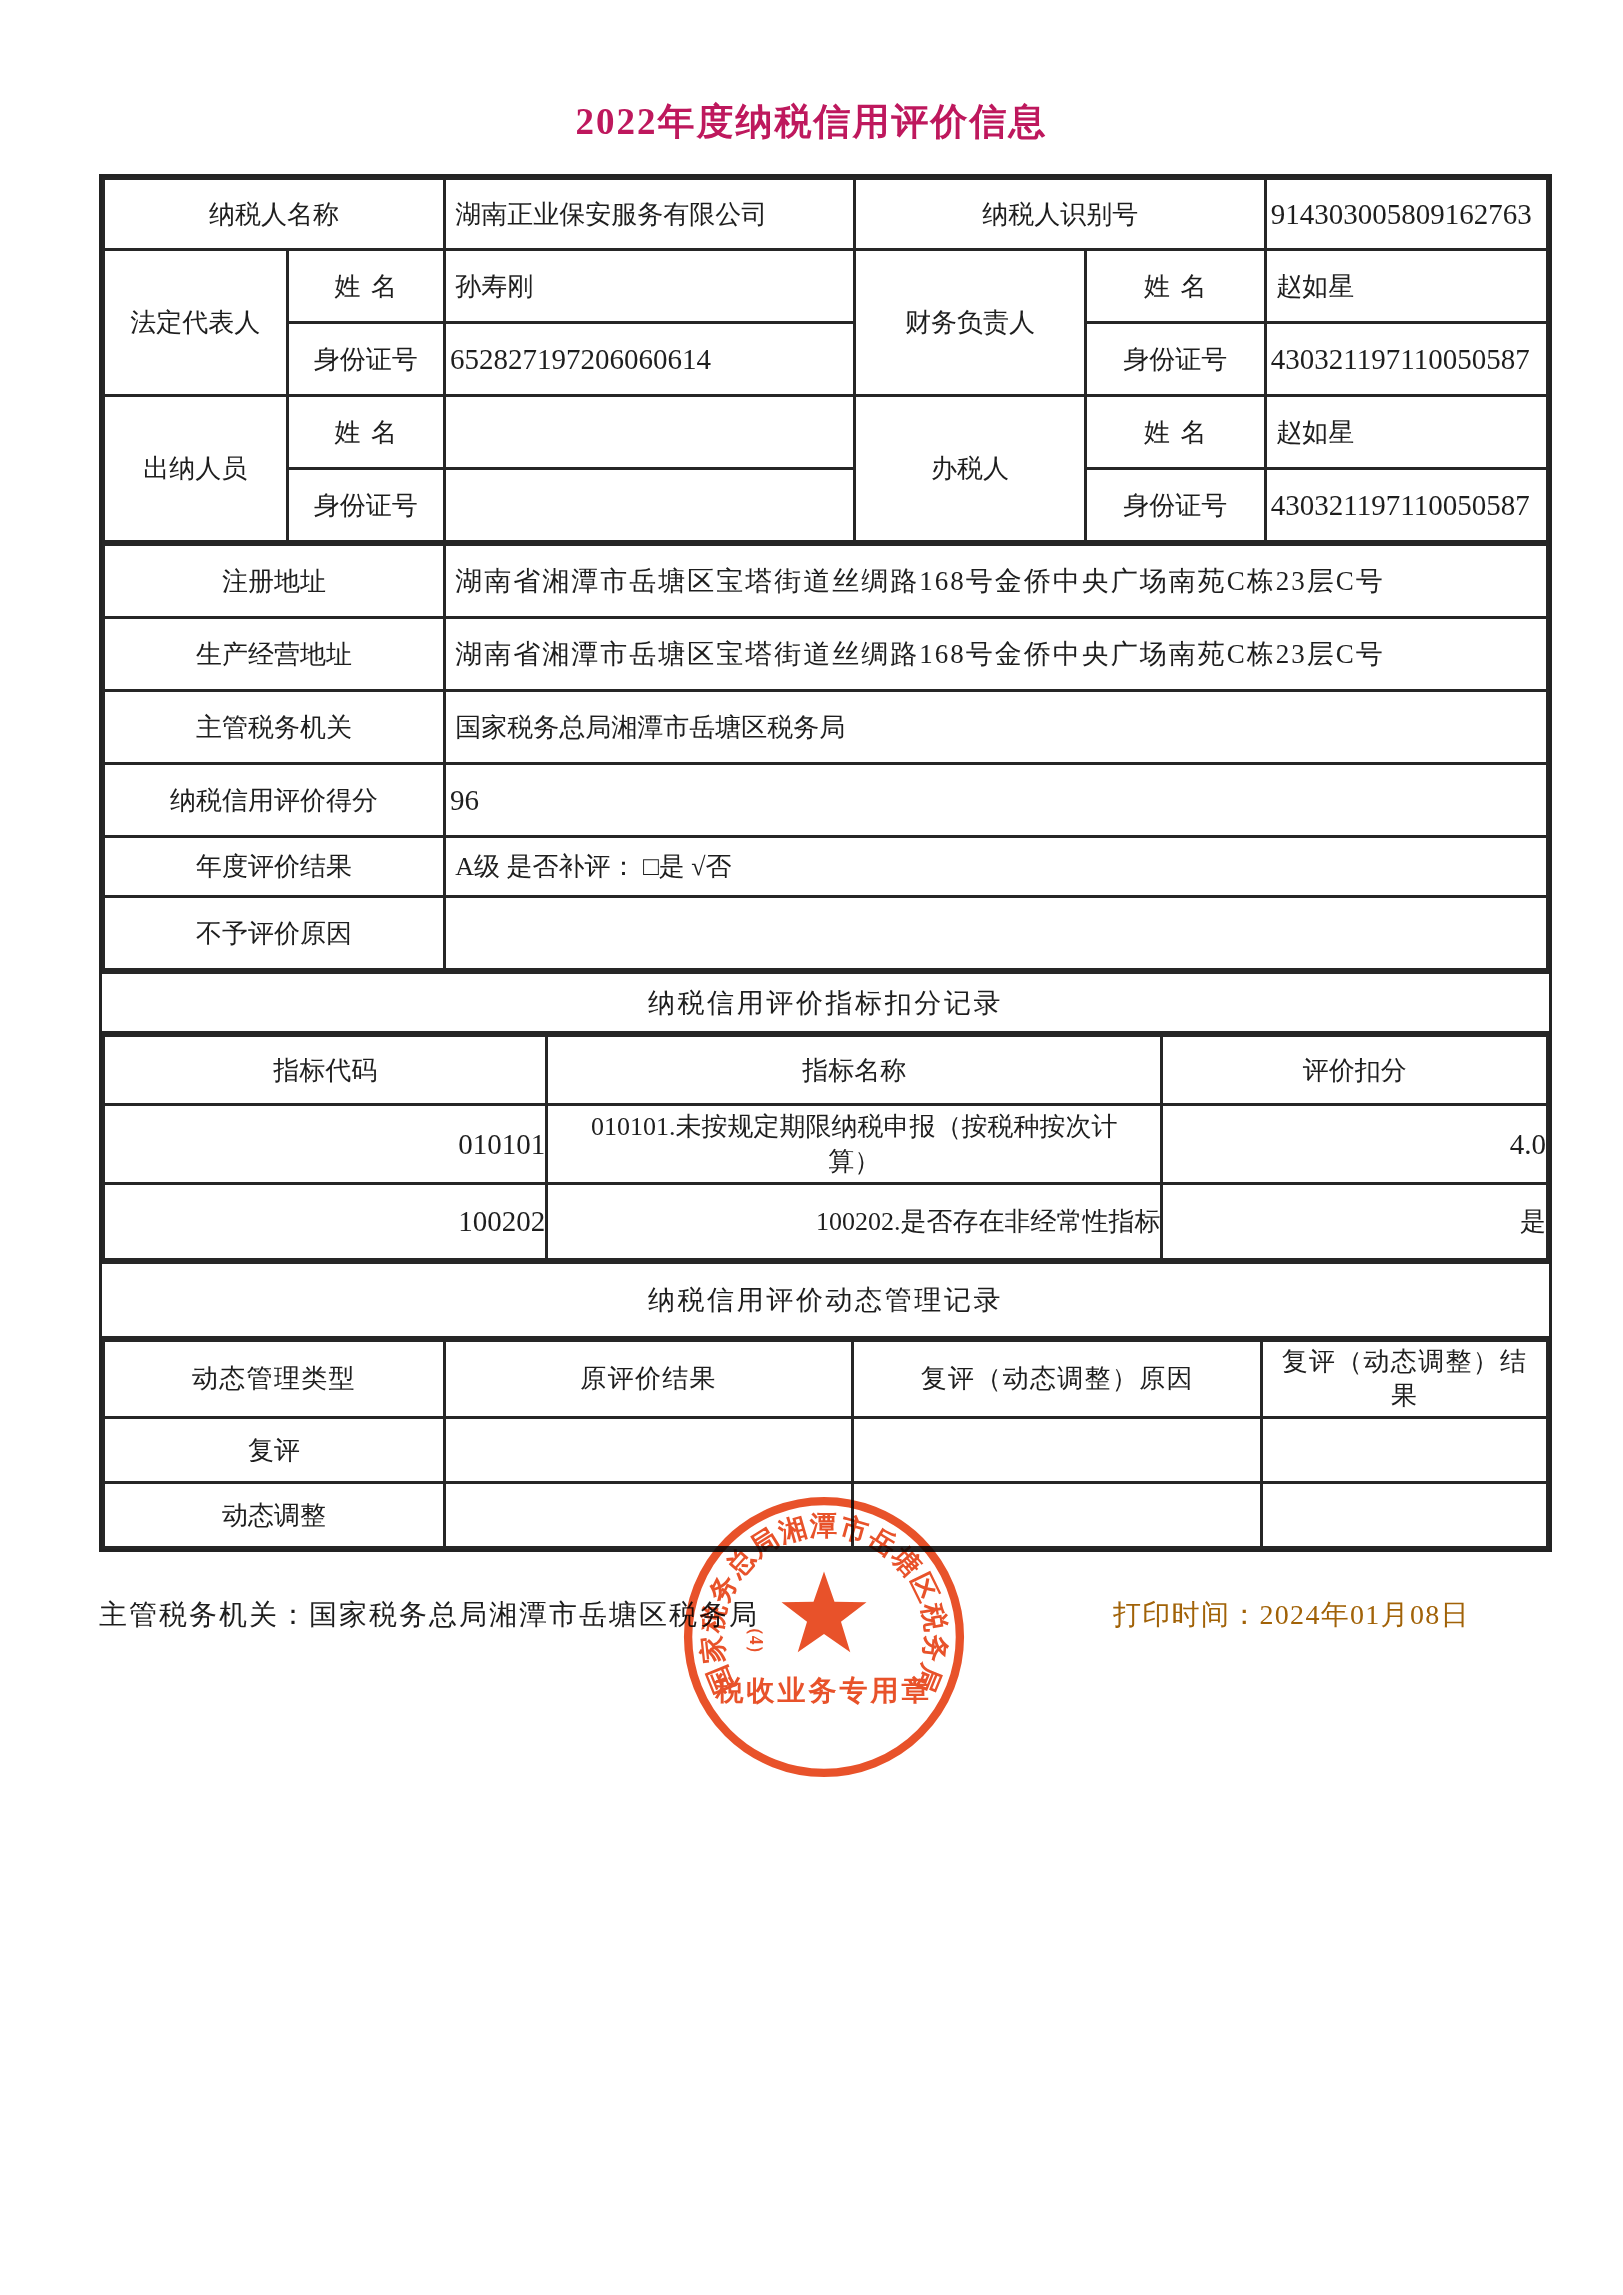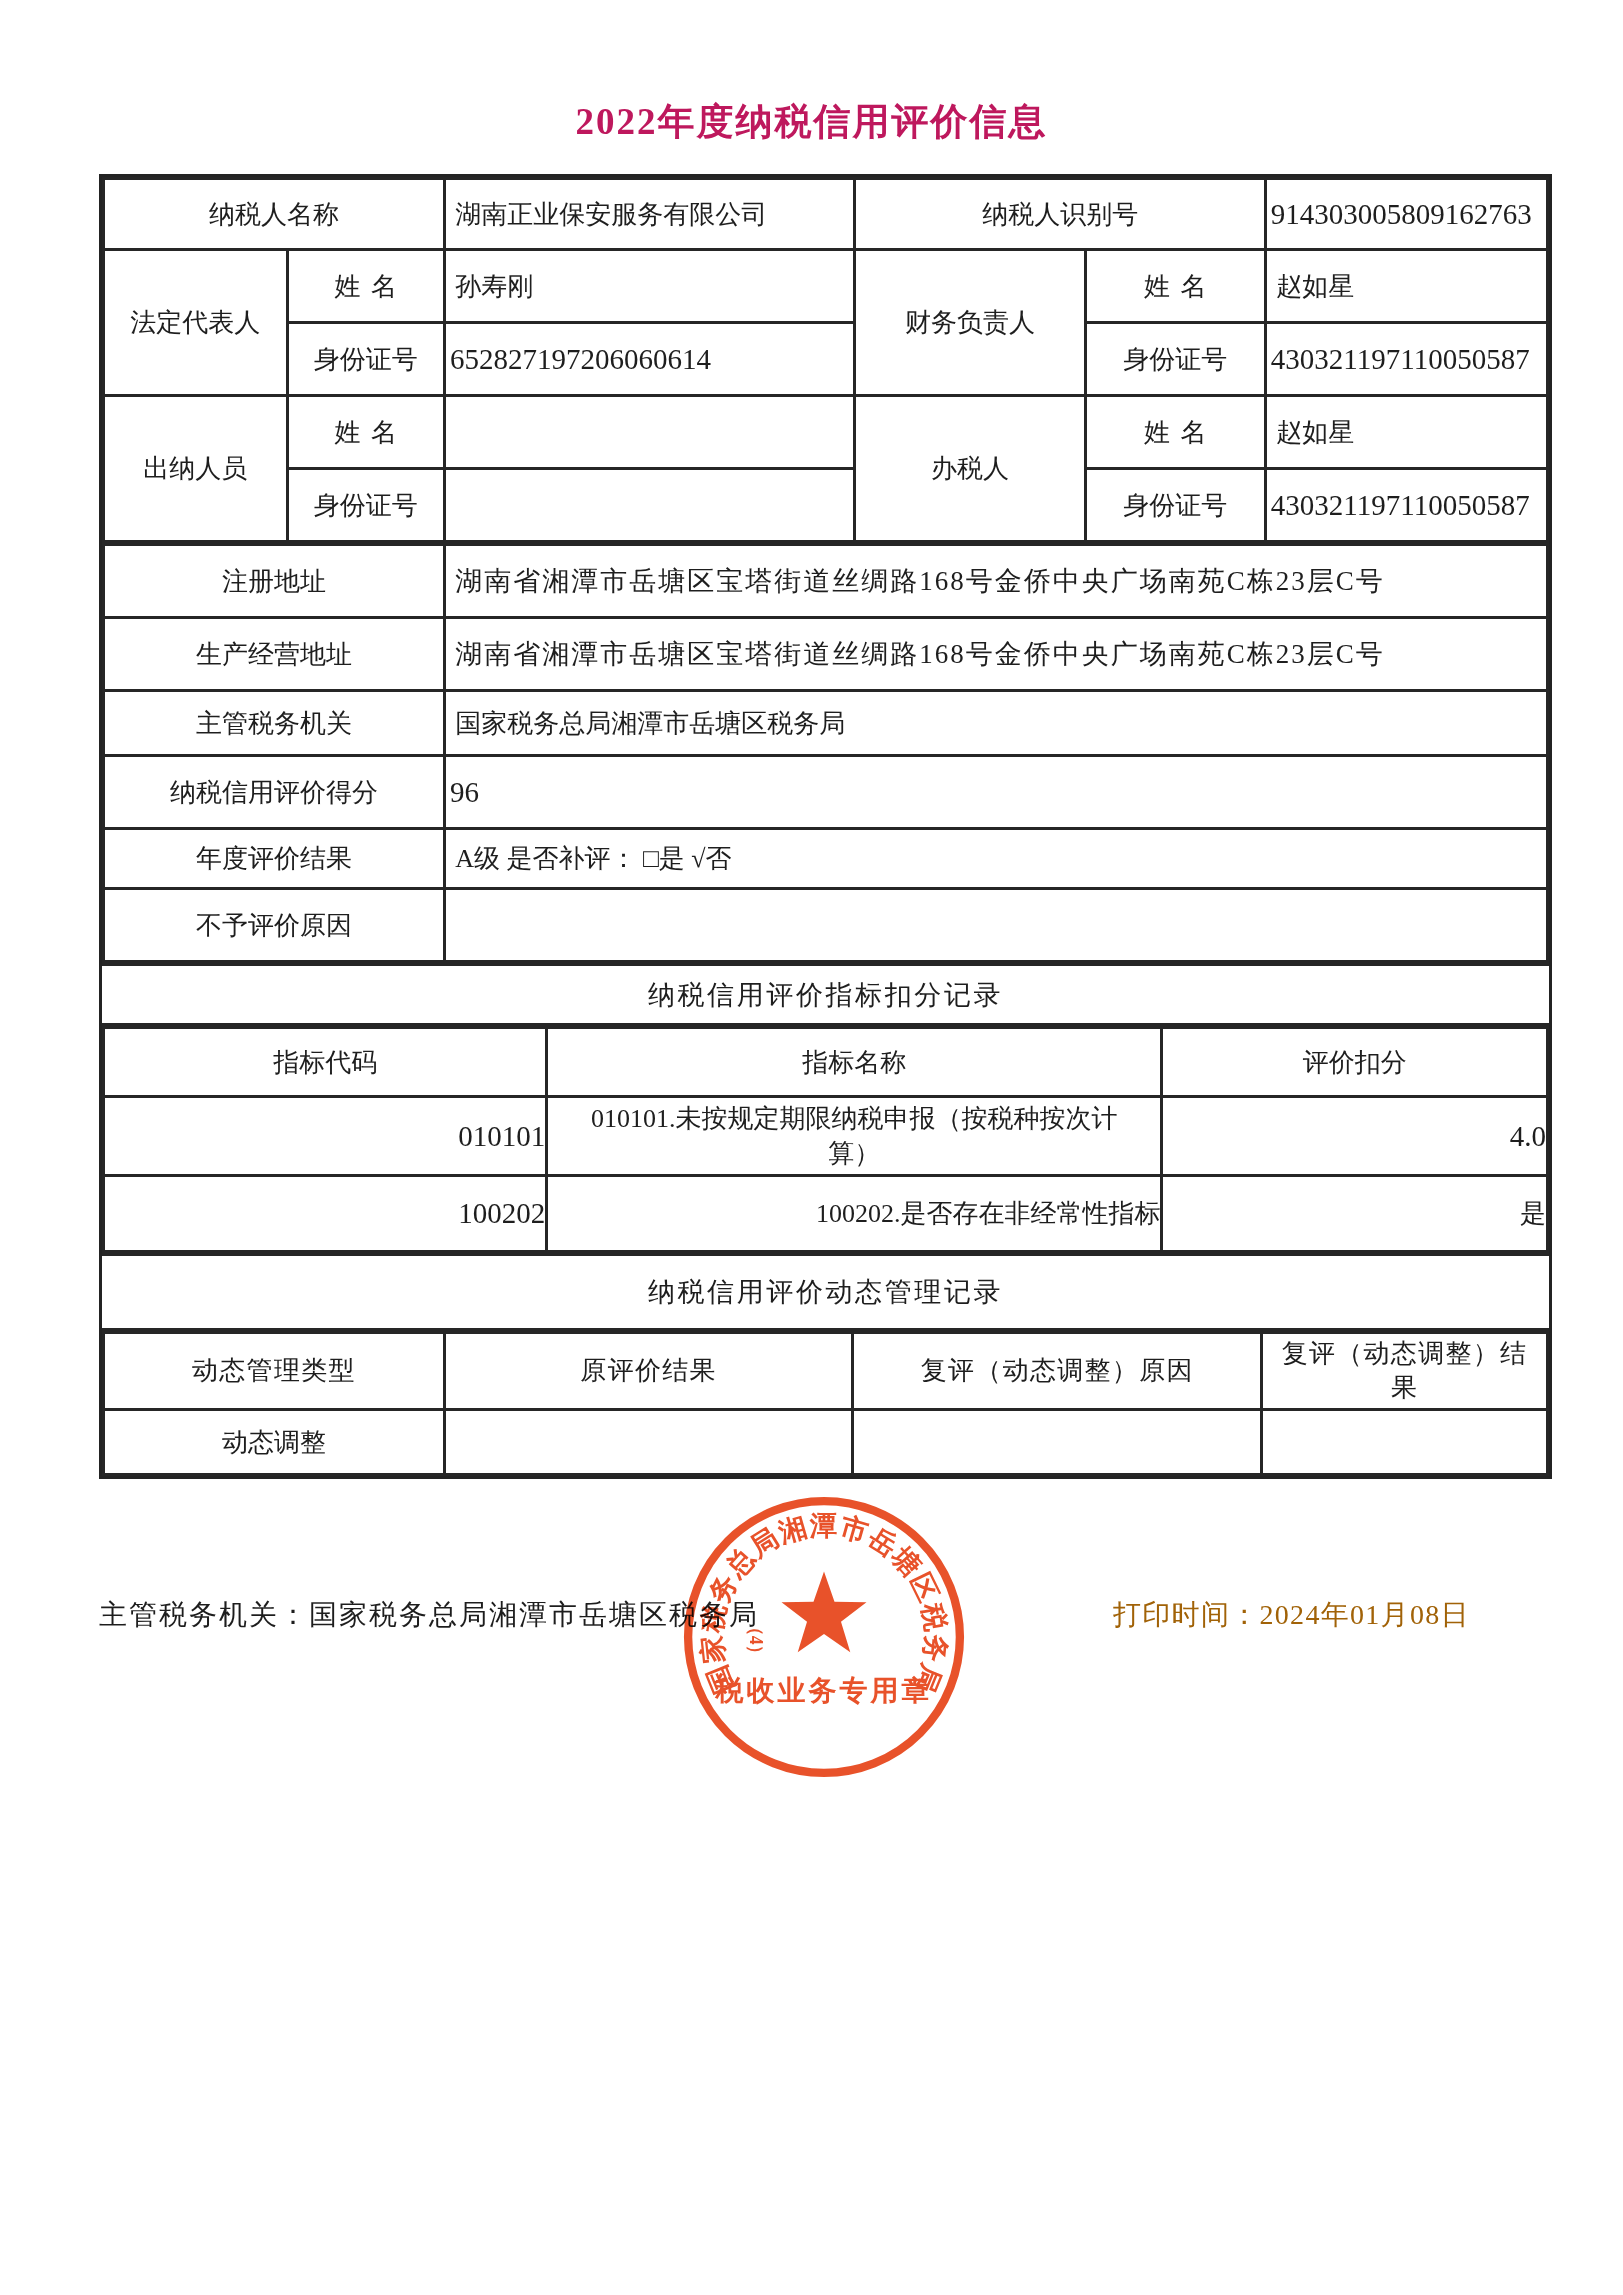--- a/index.html
+++ b/index.html
@@ -134,21 +134,21 @@
         </colgroup>
       <tbody>
           <tr style="height:73px">
         <td class="lbl">注册地址</td>
         <td class="val addr">湖南省湘潭市岳塘区宝塔街道丝绸路168号金侨中央广场南苑C栋23层C号</td>
       </tr>
       <tr style="height:73px">
         <td class="lbl">生产经营地址</td>
         <td class="val addr">湖南省湘潭市岳塘区宝塔街道丝绸路168号金侨中央广场南苑C栋23层C号</td>
       </tr>
-      <tr style="height:65px">
+      <tr style="height:73px">
         <td class="lbl">主管税务机关</td>
         <td class="val">国家税务总局湘潭市岳塘区税务局</td>
       </tr>
       <tr style="height:73px">
         <td class="lbl">纳税信用评价得分</td>
         <td class="val num">96</td>
       </tr>
       <tr style="height:60px">
         <td class="lbl">年度评价结果</td>
         <td class="val">A级  是否补评：  □是  √否</td>
@@ -193,20 +193,26 @@
           <col style="width:28.30%">
           <col style="width:28.30%">
           <col style="width:19.80%">
         </colgroup>
       <tbody>
           <tr style="height:77px">
         <td class="dyn-head">动态管理类型</td>
         <td class="dyn-head">原评价结果</td>
         <td class="dyn-head">复评（动态调整）原因</td>
         <td class="dyn-head">复评（动态调整）结果</td>
+      </tr>
+      <tr style="height:65px">
+        <td class="lbl">复评</td>
+        <td></td>
+        <td></td>
+        <td></td>
       </tr>
       <tr style="height:65px">
         <td class="lbl">动态调整</td>
         <td></td>
         <td></td>
         <td></td>
       </tr>
     </tbody>
       </table>
   </div>

